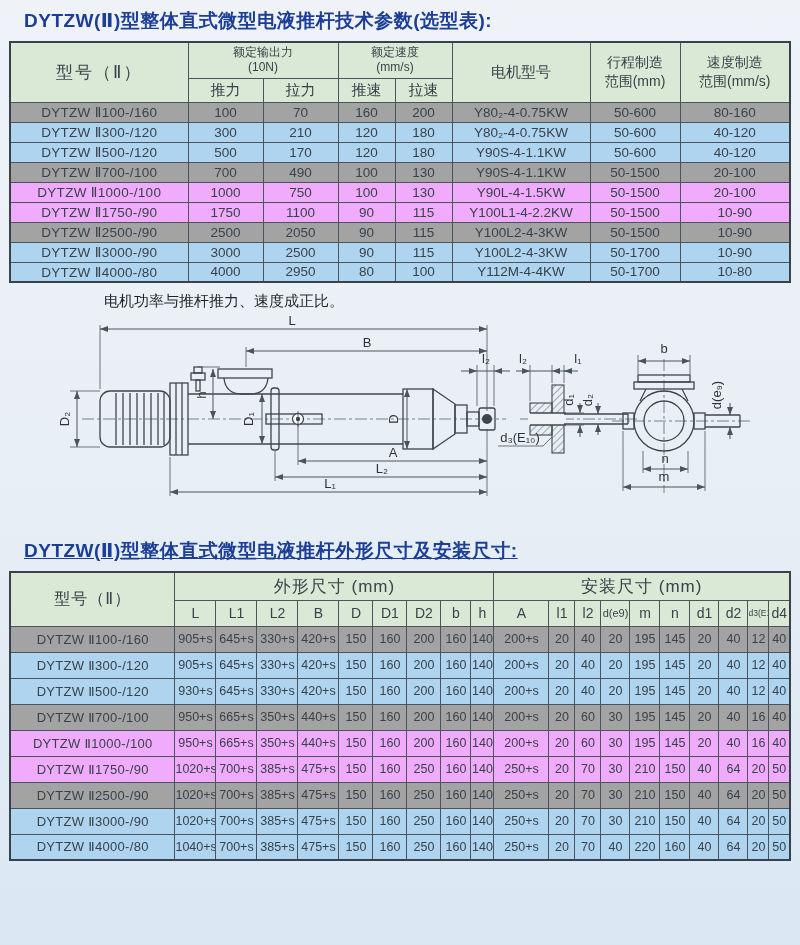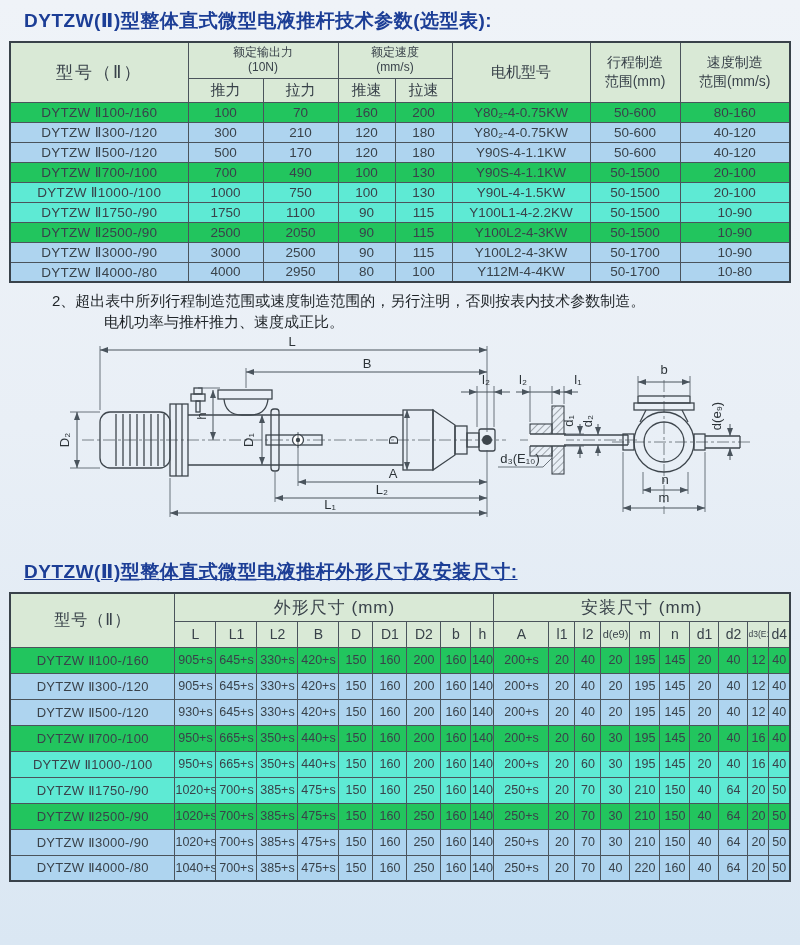--- a/index.html
+++ b/index.html
@@ -40,23 +40,23 @@
   #t2 thead tr.h2 { height:26px; }
   #t2 tbody tr { height:26px; }
   #t2 th.group { font-size:17px; letter-spacing:1px; }
   #t2 th.model-h { font-size:16px; letter-spacing:1px; }
   #t2 th.sub { font-size:14px; }
   #t2 th.sub.c-de9 { font-size:11px; }
   #t2 th.sub.c-d3 { font-size:8.5px; }
   #t2 td { font-size:12.5px; }
   #t2 td.model-cell { font-size:13px; }
 
-  .bg-w { background:#22c55e; }
+  .bg-w { background:#a3a3a3; }
   .bg-b { background:#aed4ef; }
-  .bg-g { background:#5eead4; }
+  .bg-g { background:#f0abfc; }
   td.model-cell { letter-spacing:0.3px; }
 
   .notes { margin:7px 0 0 18px; color:#1f2428; font-size:15px; line-height:21px; }
   .notes .n1 { padding-left:34px; }
   .notes .n2 { padding-left:86px; }
 
   
   svg .obj { fill:none; stroke:#3e464d; stroke-width:1.3; }
   svg .objf { fill:#3e464d; stroke:none; }
   svg .dim  { stroke:#4a545d; stroke-width:1; fill:none; }
@@ -207,21 +207,20 @@
         <td>80</td>
         <td>100</td>
         <td>Y112M-4-4KW</td>
         <td>50-1700</td>
         <td>10-80</td>
       </tr>
     </tbody>
 </table>
 
 <div class="notes">
-  <div class="n1">2、超出表中所列行程制造范围或速度制造范围的，另行注明，否则按表内技术参数制造。</div>
   <div class="n2">电机功率与推杆推力、速度成正比。</div>
 </div>
 
 <svg width="800" height="213" viewBox="0 0 800 213">
   <defs>
     <pattern id="h45" width="5" height="5" patternUnits="userSpaceOnUse" patternTransform="rotate(45)">
       <line x1="0" y1="0" x2="0" y2="5" stroke="#555d64" stroke-width="1"></line>
     </pattern>
     <marker id="ar" viewBox="0 0 10 10" refX="9" refY="5" markerWidth="9" markerHeight="9" orient="auto-start-reverse">
       <path d="M0,1.6 L9,5 L0,8.4 z" fill="#4a545d"></path>

